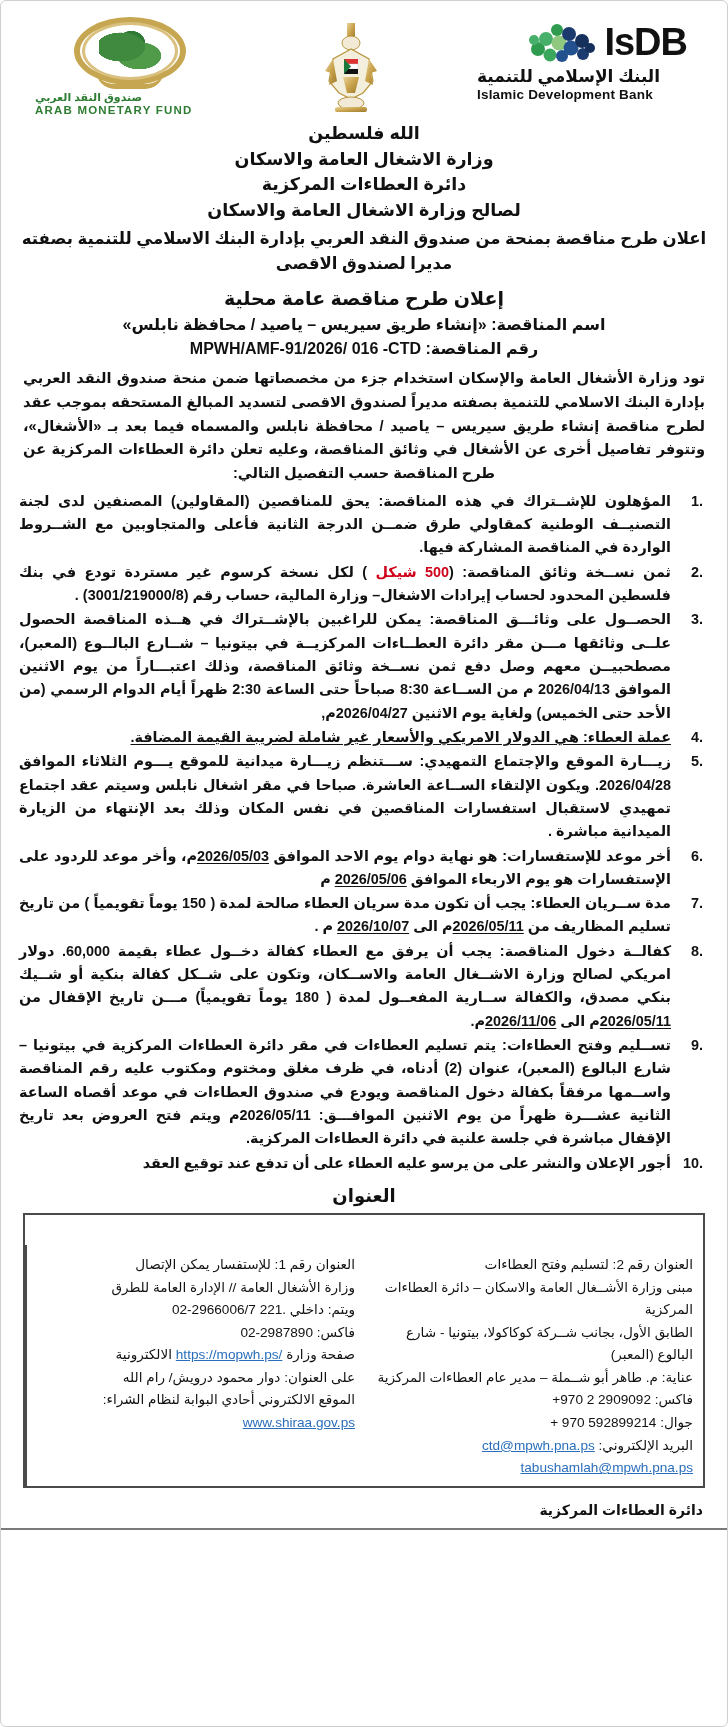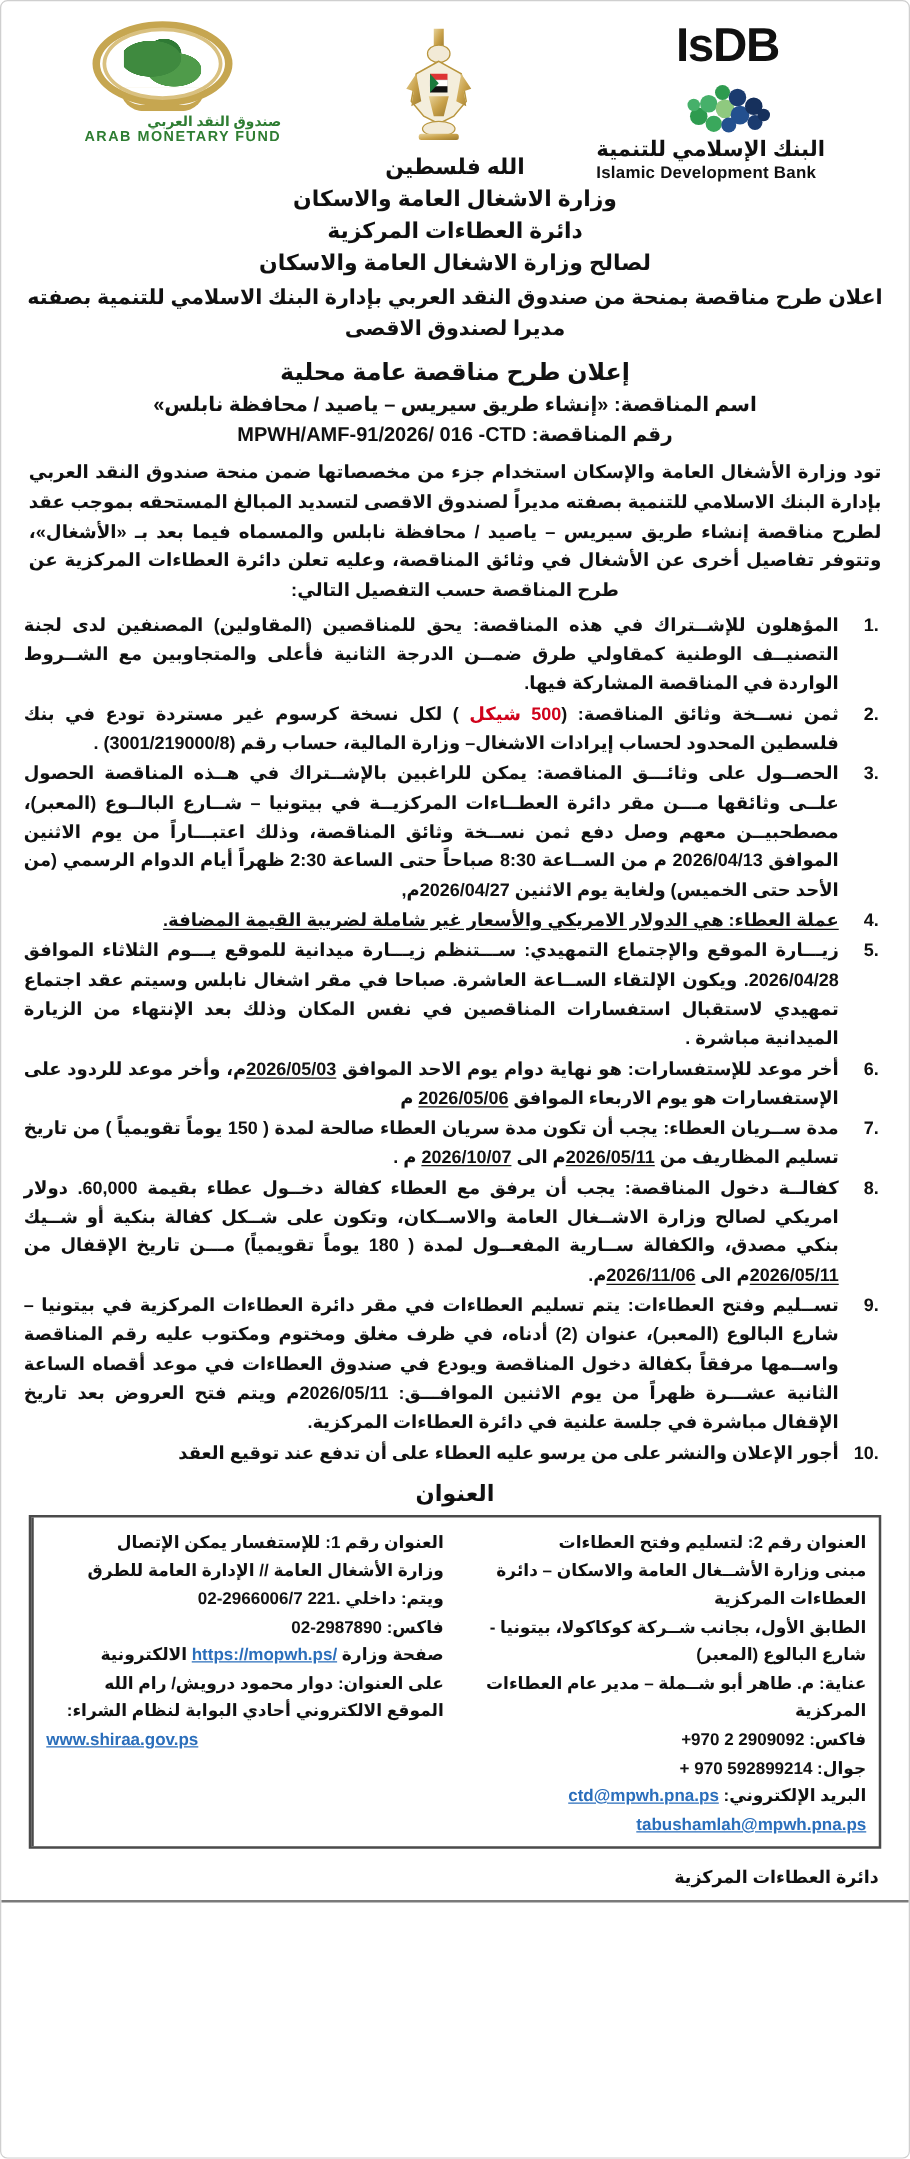--- a/index.html
+++ b/index.html
@@ -24,21 +24,21 @@
   
   .logobar{
     display:flex;
     flex-direction:row-reverse;
     align-items:flex-start;
     justify-content:space-between;
     padding:14px 40px 6px 34px;
     height:118px;
     box-sizing:border-box;
   }
-  .logo-amf{width:190px;text-align:right;}
+  .logo-amf{width:190px;text-align:left;}
   .amf-mark{
     width:128px;height:74px;margin:0 auto;
     position:relative;
   }
   .amf-ring{
     position:absolute;left:8px;top:2px;width:112px;height:68px;
     border:6px solid #c6a650;border-radius:50%;
     box-sizing:border-box;
   }
   .amf-ring2{
@@ -58,21 +58,21 @@
     position:absolute;left:30px;bottom:0;width:68px;height:14px;
     border-bottom:5px solid #c6a650;border-radius:0 0 40px 40px;
   }
   .amf-ar{font-size:11px;font-weight:bold;color:#2e7d32;letter-spacing:1px;margin-top:2px;}
   .amf-en{font-size:11.5px;font-weight:bold;color:#2e7d32;letter-spacing:1.2px;}
 
   .logo-state{width:120px;display:flex;justify-content:center;padding-top:4px;}
   .eagle{width:64px;height:96px;}
 
   .logo-isdb{width:210px;text-align:left;padding-top:4px;}
-  .isdb-top{display:flex;align-items:center;gap:8px;flex-direction:column;}
+  .isdb-top{display:flex;align-items:center;gap:8px;}
   .isdb-word{font-size:38px;font-weight:bold;letter-spacing:-1px;line-height:.95;color:#111;font-family:"Liberation Sans",sans-serif;}
   .isdb-dome{width:70px;height:46px;position:relative;}
   .isdb-ar{font-size:17px;font-weight:bold;color:#111;letter-spacing:0px;margin-top:1px;direction:rtl;}
   .isdb-en{font-size:13.5px;font-weight:bold;color:#111;letter-spacing:.2px;direction:ltr;text-align:left;}
 
   
   .head-block{text-align:center;margin-top:2px;}
   .h-line{
     font-weight:bold;
     font-size:17.5px;
@@ -129,22 +129,23 @@
     display:flex;flex-direction:row;
     margin:0 22px;
     border:2px solid #4a4a4a;
     box-sizing:border-box;
   }
   .box{
     flex:1;
     padding:9px 10px 6px 10px;
     font-size:13.6px;
     line-height:1.66;
-    font-weight:bold;
-    box-sizing:border-box;
+    font-weight:normal;
+    box-sizing:border-box;
+    margin-top:30px;
   }
   .box.left{border-left:2px solid #4a4a4a;}
   .box .ltr{direction:ltr;unicode-bidi:embed;display:inline-block;}
   .link{color:#2a6ebb;text-decoration:underline;direction:ltr;unicode-bidi:embed;display:inline-block;}
   .foot{
     margin:14px 24px 0 0;
     font-size:14px;font-weight:bold;text-align:right;
   }
   .footrule{
     margin:10px 0 0 0;border-top:2px solid #7a7a7a;
@@ -313,21 +314,21 @@
         <span>فاكس:</span>
         <span class="ltr">02-2987890</span>
       </div>
       <div>
         <span>صفحة وزارة</span>
         <span class="link">https://mopwh.ps/</span>
         <span>الالكترونية</span>
       </div>
       <div>على  العنوان: دوار محمود درويش/ رام الله</div>
       <div>الموقع الالكتروني أحادي البوابة لنظام الشراء:</div>
-      <div style="text-align:left;">
+      <div style="text-align:right;">
         <span class="link">www.shiraa.gov.ps</span>
       </div>
     </div>
 
   </div>
 
   <div class="foot">دائرة العطاءات المركزية</div>
   <div class="footrule"></div>
 
 </div>

